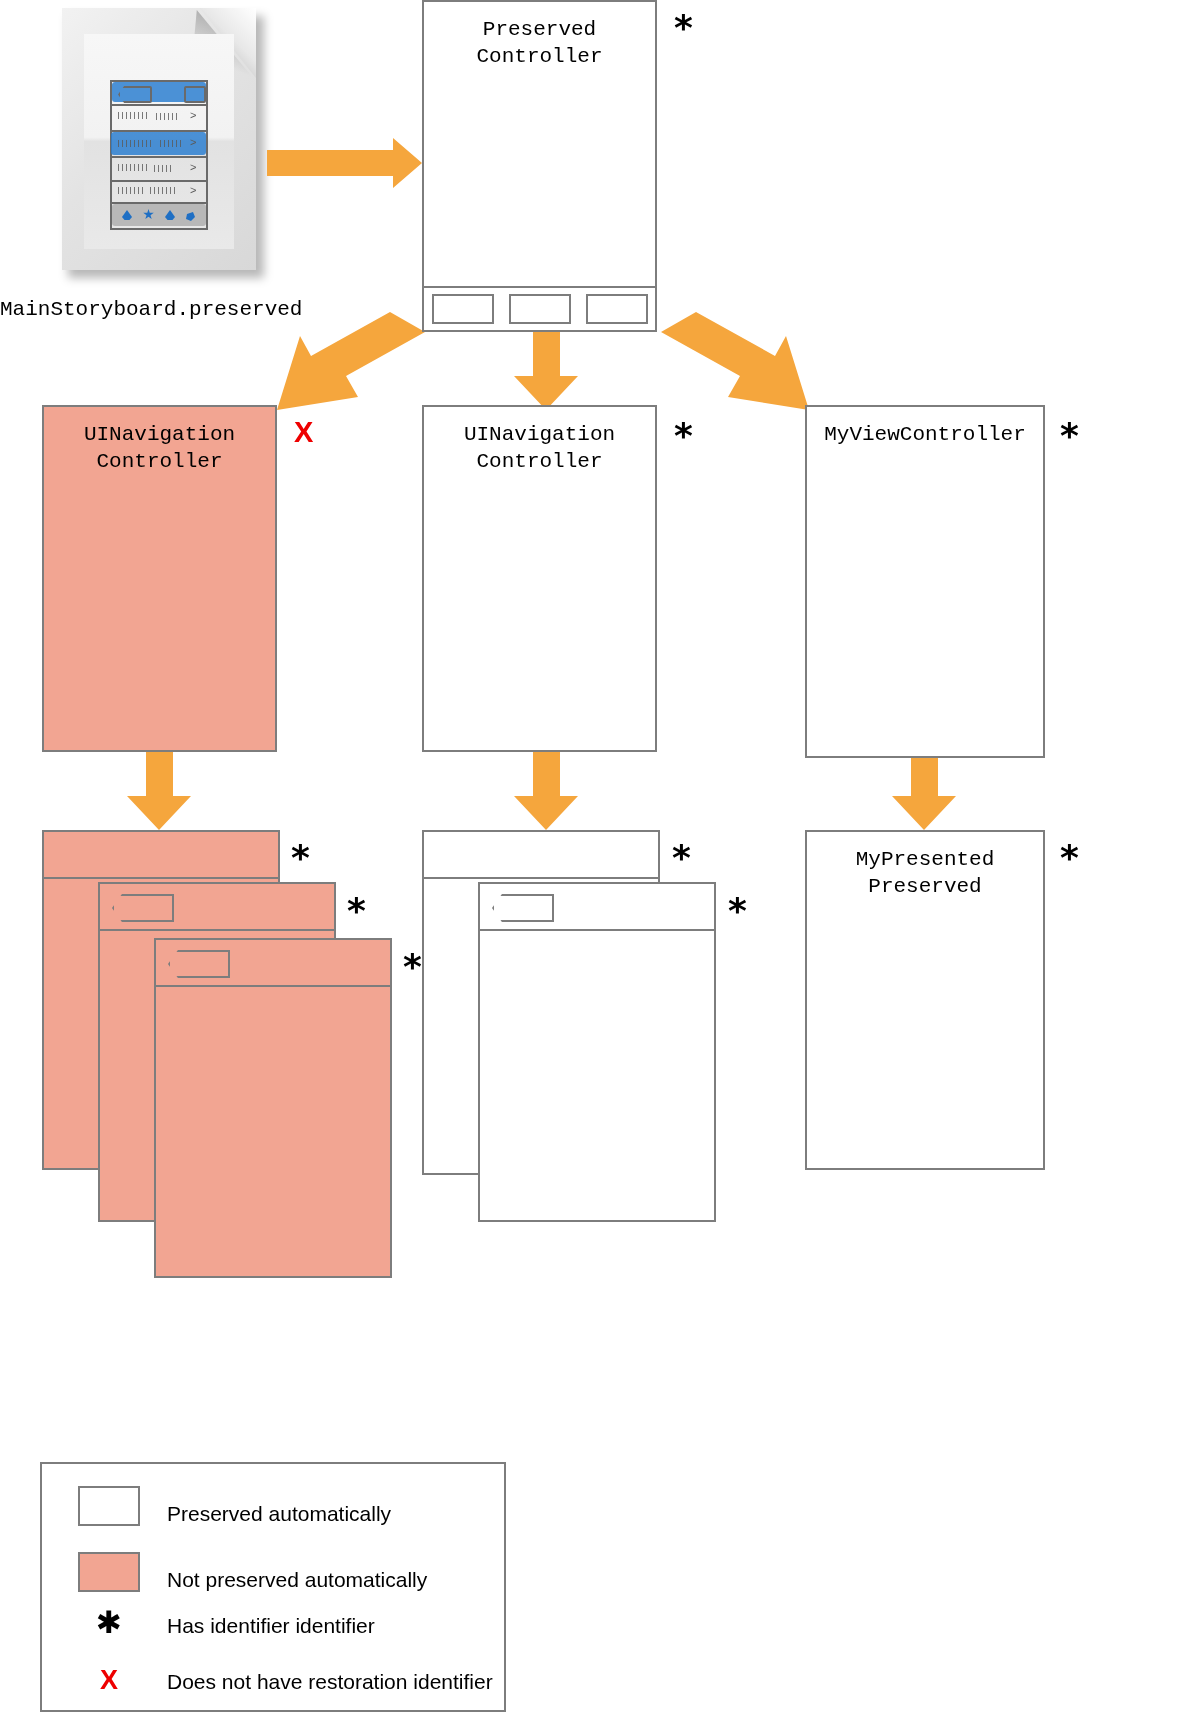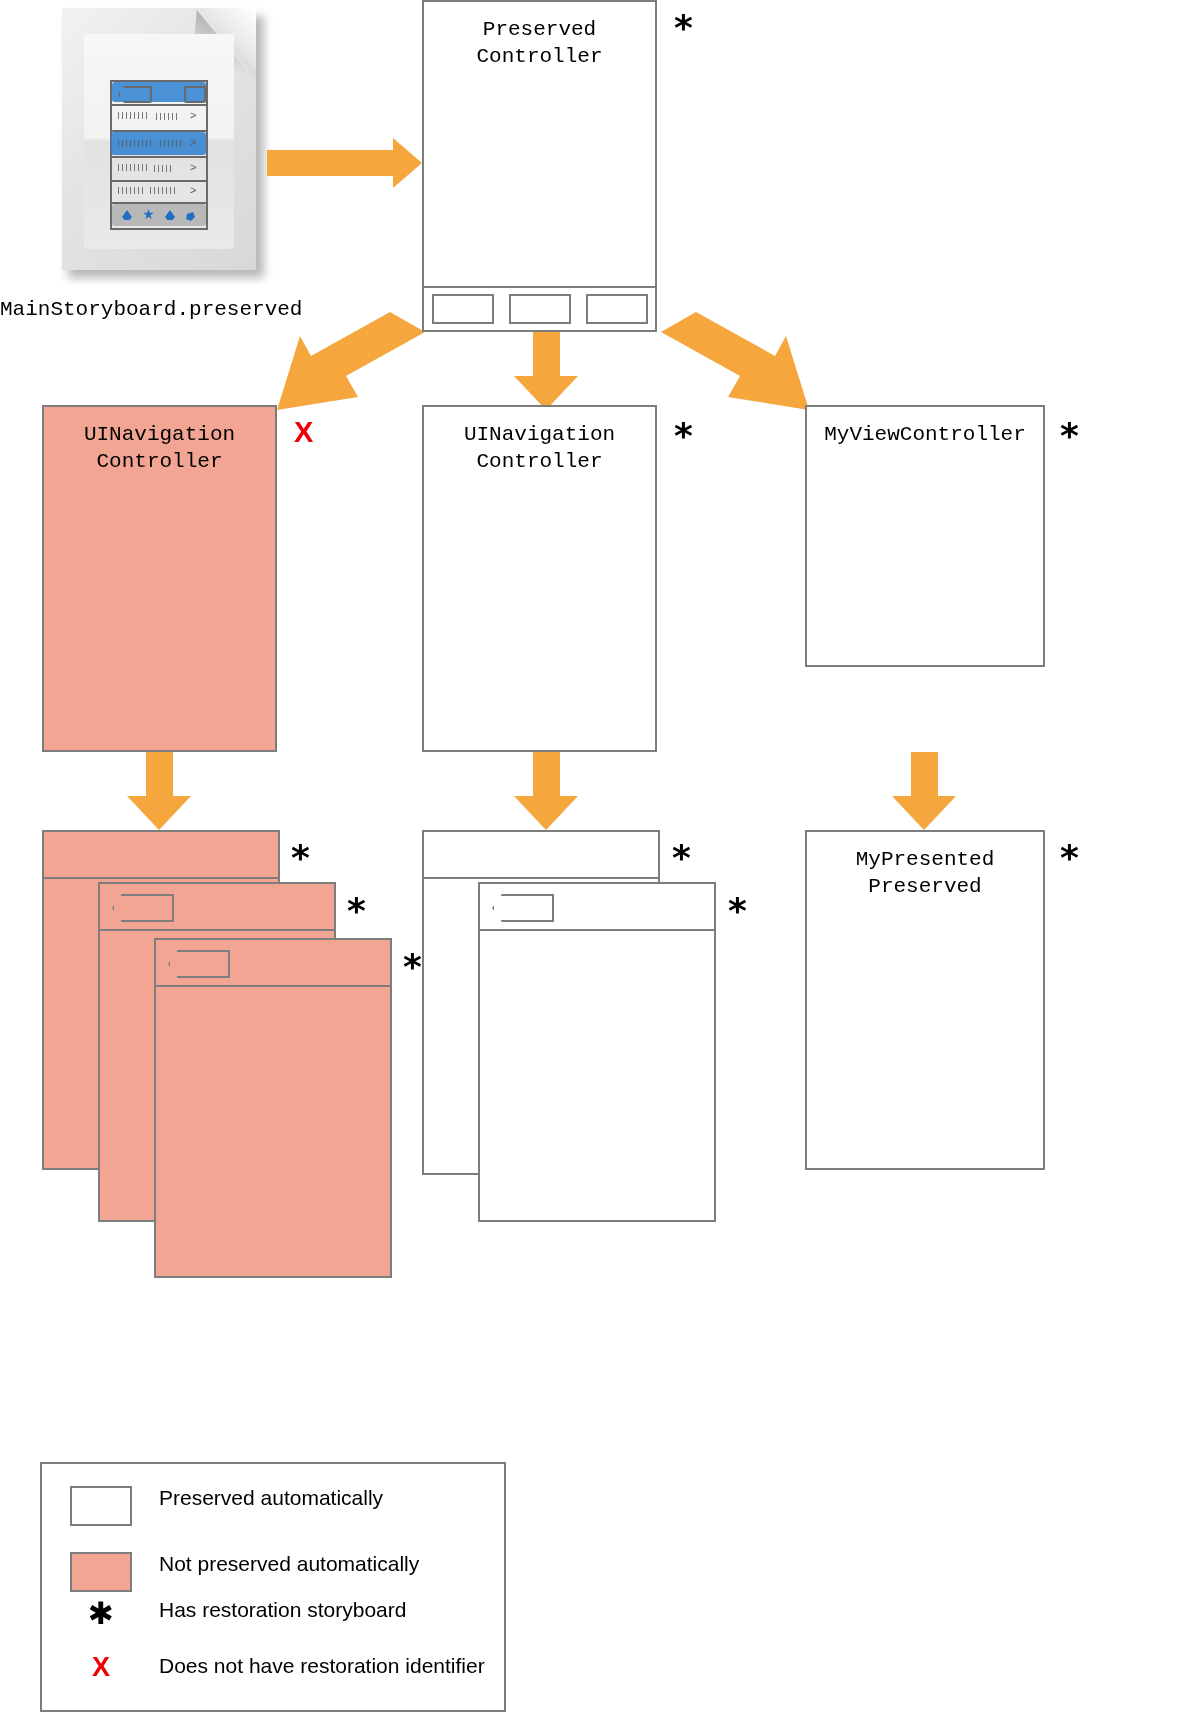--- a/index.html
+++ b/index.html
@@ -216,22 +216,23 @@
     width: 466px;
     height: 250px;
     border: 2px solid #7d7d7d;
     box-sizing: border-box;
     background: #ffffff;
   }
   .legend-row {
     position: absolute;
     left: 0;
     display: flex;
-    align-items: flex-start;
+    align-items: flex-end;
     height: 40px;
+    padding-left: 8px;
   }
   .legend-swatch {
     width: 62px; height: 40px;
     border: 2px solid #7d7d7d;
     box-sizing: border-box;
     margin-left: 28px;
   }
   .legend-swatch.white { background: #ffffff; }
   .legend-swatch.pink { background: #f2a592; }
   .legend-glyph {
@@ -356,21 +357,21 @@
 Controller</div>
   </div>
   <div class="xmark" style="left:294px; top:418px;">X</div>
 
   <div class="vc-box" style="left:422px; top:405px; width:235px; height:347px;">
     <div class="vc-title mono">UINavigation
 Controller</div>
   </div>
   <div class="asterisk" style="left:674px; top:418px;">*</div>
 
-  <div class="vc-box" style="left:805px; top:405px; width:240px; height:262px;">
+  <div class="vc-box" style="left:805px; top:405px; width:240px; height:353px;">
     <div class="vc-title mono">MyViewController</div>
   </div>
   <div class="asterisk" style="left:1060px; top:418px;">*</div>
 
   <div class="card pink" style="left:42px; top:830px; width:238px; height:340px;">
     <div class="card-navbar"></div>
   </div>
   <div class="asterisk" style="left:291px; top:840px;">*</div>
 
   <div class="card pink" style="left:98px; top:882px; width:238px; height:340px;">
@@ -409,21 +410,21 @@
     <div class="legend-row" style="top:22px;">
       <div class="legend-swatch white"></div>
       <div class="legend-text">Preserved automatically</div>
     </div>
     <div class="legend-row" style="top:88px;">
       <div class="legend-swatch pink"></div>
       <div class="legend-text">Not preserved automatically</div>
     </div>
     <div class="legend-row" style="top:134px;">
       <div class="legend-glyph">✱</div>
-      <div class="legend-text">Has restoration storyboard</div>
+      <div class="legend-text">Has identifier identifier</div>
     </div>
     <div class="legend-row" style="top:190px;">
       <div class="legend-glyph red">X</div>
       <div class="legend-text">Does not have restoration identifier</div>
     </div>
   </div>
 
 </div>
 
 </body></html>

